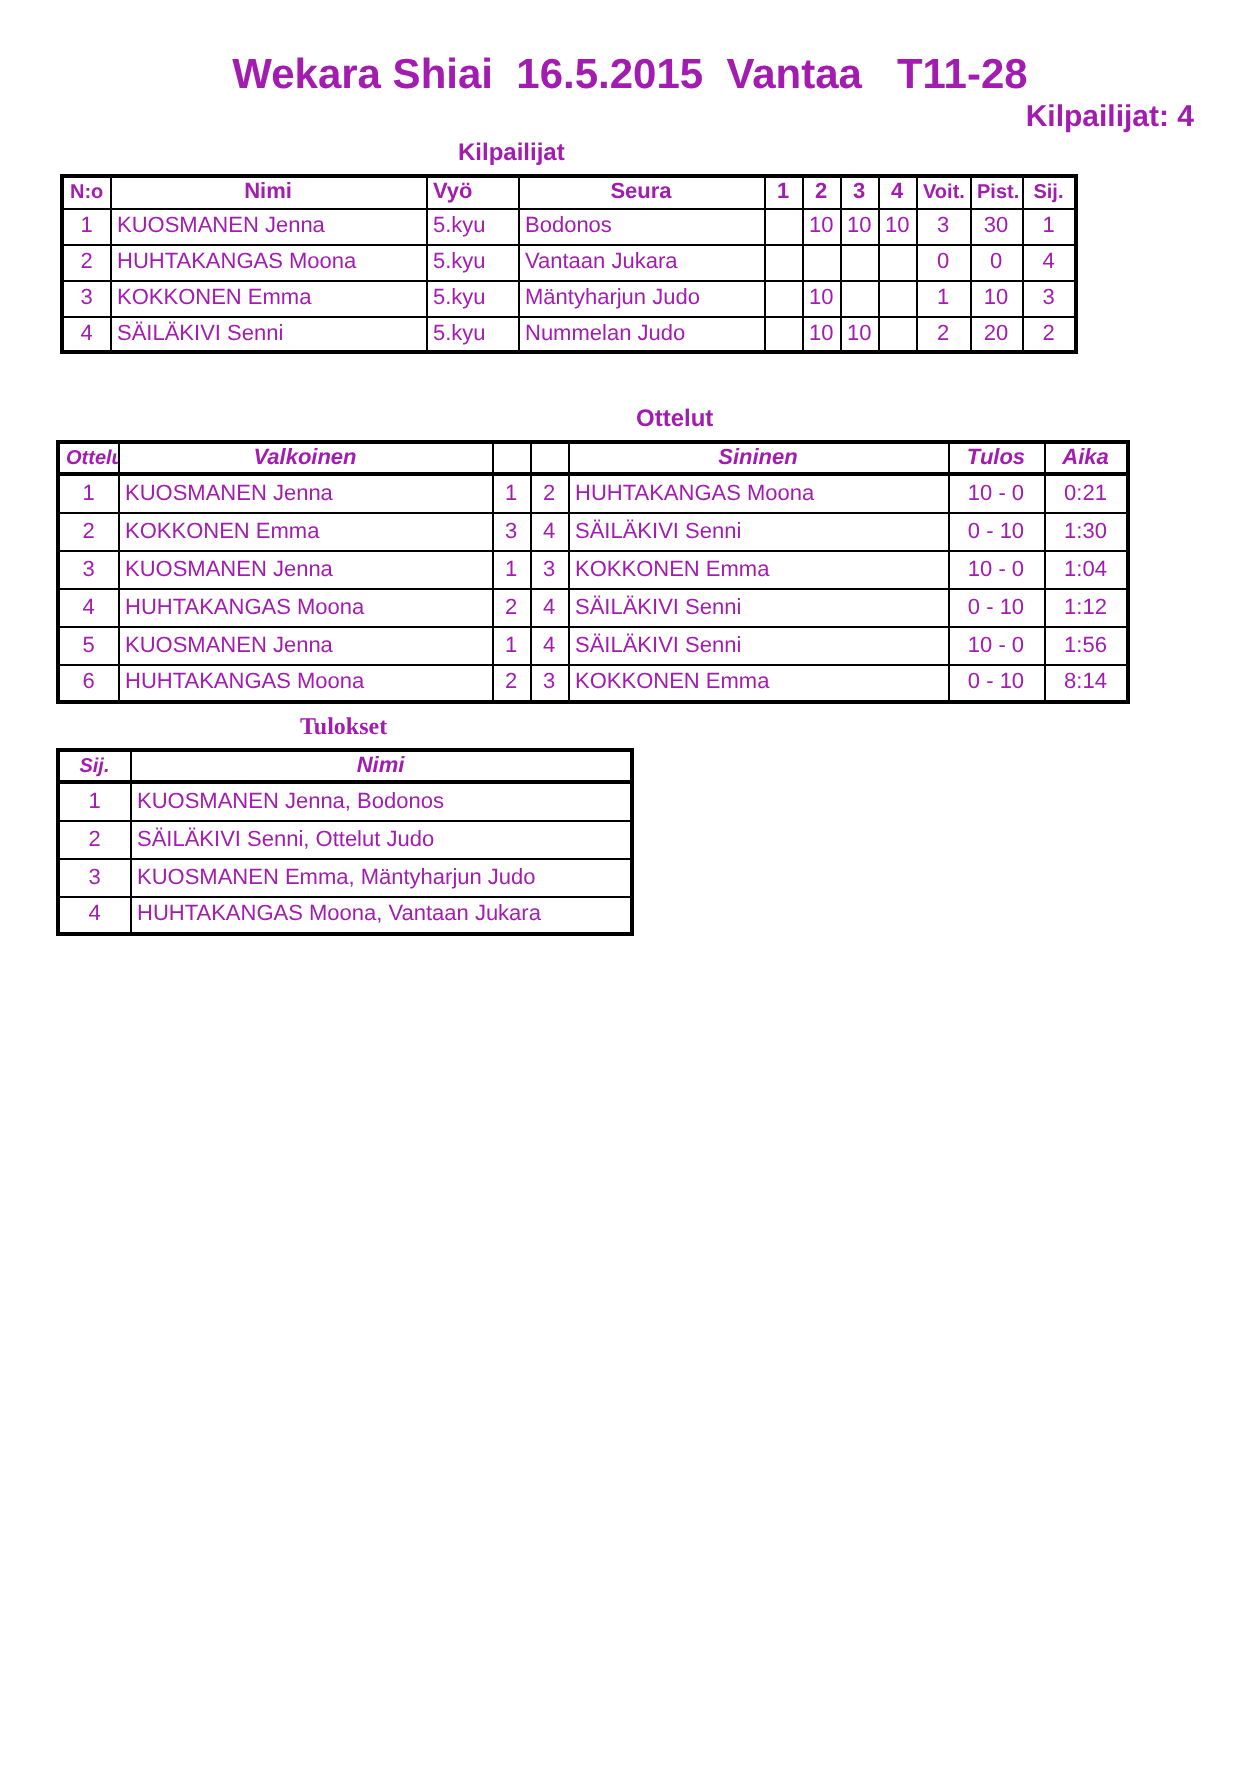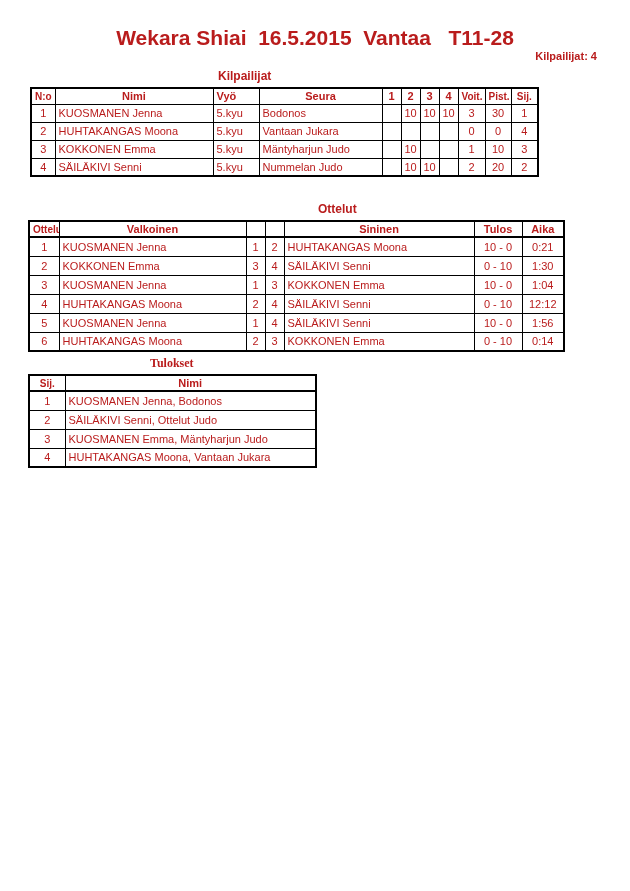--- a/index.html
+++ b/index.html
@@ -3,48 +3,48 @@
 <meta charset="utf-8">
 <style>
   * { box-sizing: border-box; }
   html, body { margin: 0; padding: 0; background: #ffffff; }
   .page {
     position: relative;
     width: 630px;
     height: 891px;
     margin: 0 auto;
     background: #ffffff;
-    color: #b91c1c;
+    color: #a21caf;
     font-family: "Liberation Sans", sans-serif;
     overflow: hidden;
   }
   .title {
     position: absolute;
     top: 26px;
     left: 0;
     width: 100%;
     margin: 0;
     text-align: center;
     font-size: 21px;
     font-weight: bold;
     white-space: pre;
   }
   .count {
     position: absolute;
     top: 50px;
     right: 33px;
-    font-size: 11px;
+    font-size: 15px;
     font-weight: bold;
   }
   .heading {
     position: absolute;
     font-size: 12px;
     font-weight: bold;
   }
-  .h-kilpailijat { left: 218px; top: 69px; }
+  .h-kilpailijat { left: 229px; top: 69px; }
   .h-ottelut     { left: 318px; top: 202px; text-align: center; }
   .h-tulokset    { left: 150px; top: 356px; font-family: Liberation Serif, serif; }
 
   table {
     position: absolute;
     border-collapse: collapse;
     table-layout: fixed;
     background: #ffffff;
     border: 2px solid #000000;
   }
@@ -56,21 +56,21 @@
     border: 1px solid #000000;
     font-size: 11px;
     padding: 0 3px;
     overflow: hidden;
     white-space: nowrap;
     vertical-align: middle;
   }
   th { font-weight: bold; height: 16px; }
   td { height: 18px; }
   .t2 td, .t3 td { height: 19px; }
-  .t2 thead th, .t3 thead th { border-bottom: 2px solid #000000; }
+  .t2 thead th, .t3 thead th { border-bottom: 2px solid #000000; font-style: italic; }
 
   .left   { text-align: left; }
   .center { text-align: center; }
   .fs10   { font-size: 10px; }
 </style>
 </head>
 <body>
 
 <div class="page">
 
@@ -213,39 +213,39 @@
         <td class="center">10 - 0</td>
         <td class="center">1:04</td>
       </tr>
       <tr>
         <td class="center">4</td>
         <td class="left">HUHTAKANGAS Moona</td>
         <td class="center">2</td>
         <td class="center">4</td>
         <td class="left">SÄILÄKIVI Senni</td>
         <td class="center">0 - 10</td>
-        <td class="center">12:12</td>
+        <td class="center">1:12</td>
       </tr>
       <tr>
         <td class="center">5</td>
         <td class="left">KUOSMANEN Jenna</td>
         <td class="center">1</td>
         <td class="center">4</td>
         <td class="left">SÄILÄKIVI Senni</td>
         <td class="center">10 - 0</td>
         <td class="center">1:56</td>
       </tr>
       <tr>
         <td class="center">6</td>
         <td class="left">HUHTAKANGAS Moona</td>
         <td class="center">2</td>
         <td class="center">3</td>
         <td class="left">KOKKONEN Emma</td>
         <td class="center">0 - 10</td>
-        <td class="center">0:14</td>
+        <td class="center">8:14</td>
       </tr>
     </tbody>
   </table>
 
   <div class="heading h-tulokset">Tulokset</div>
   <table class="t3">
     <colgroup>
       <col style="width:36px">
         <col style="width:251px">
     </colgroup>

